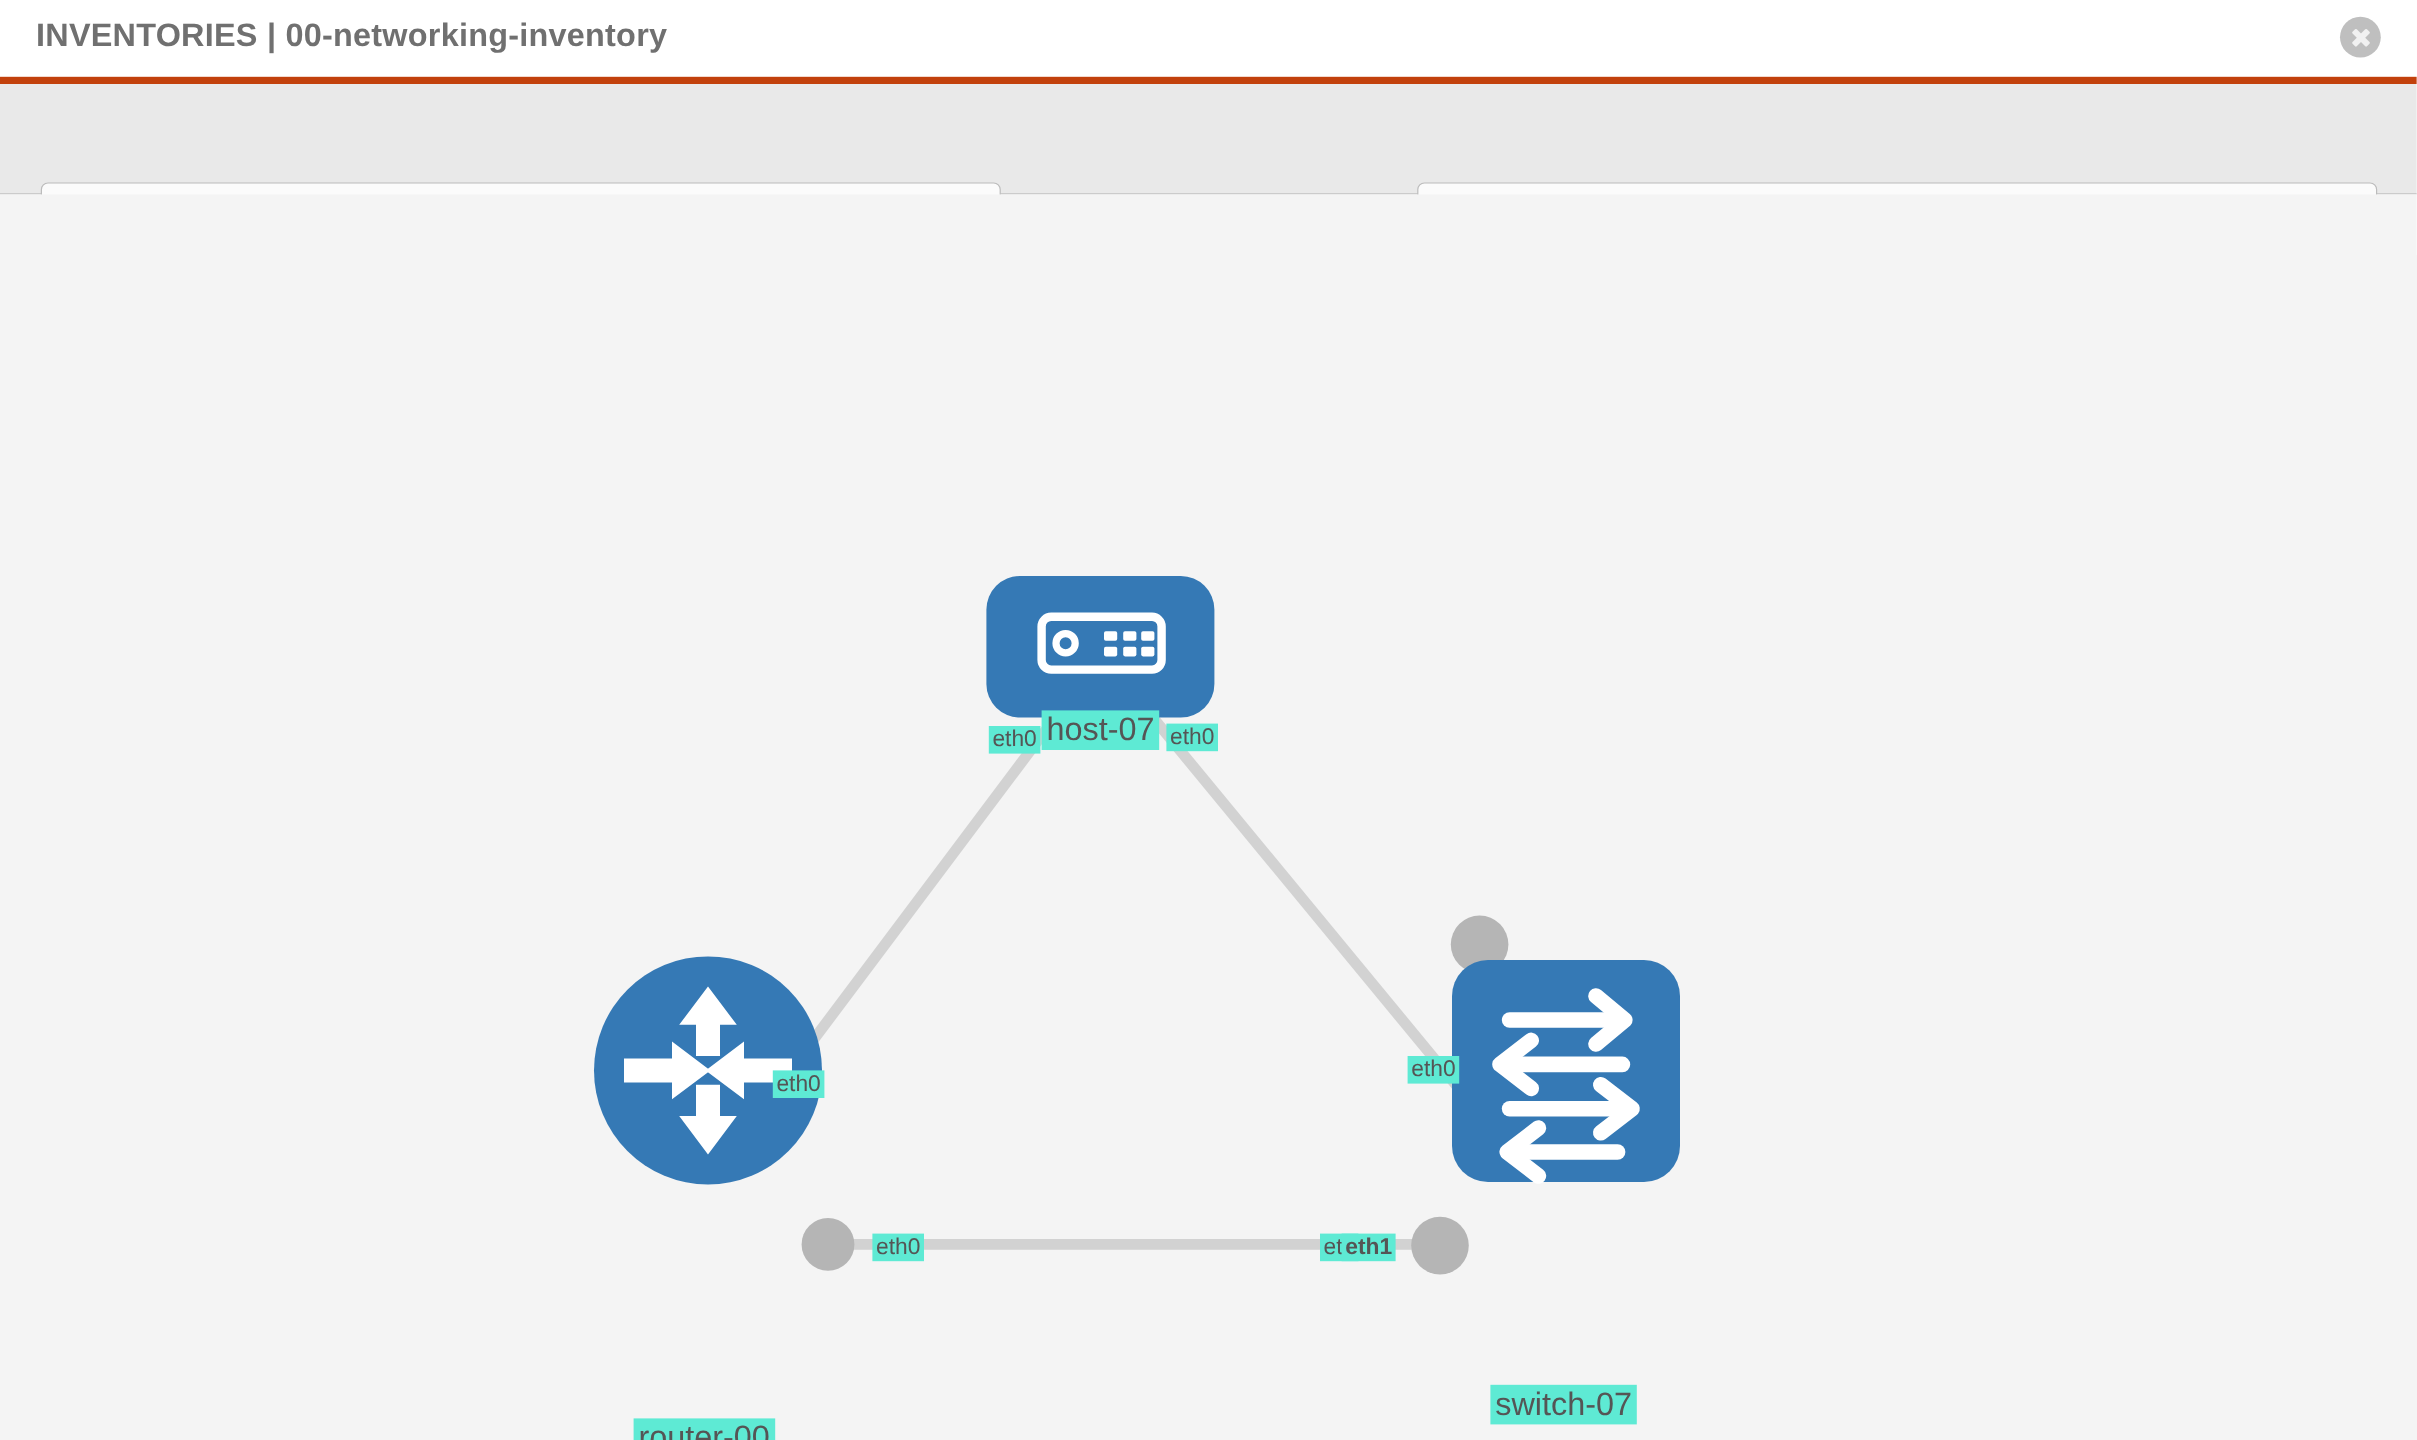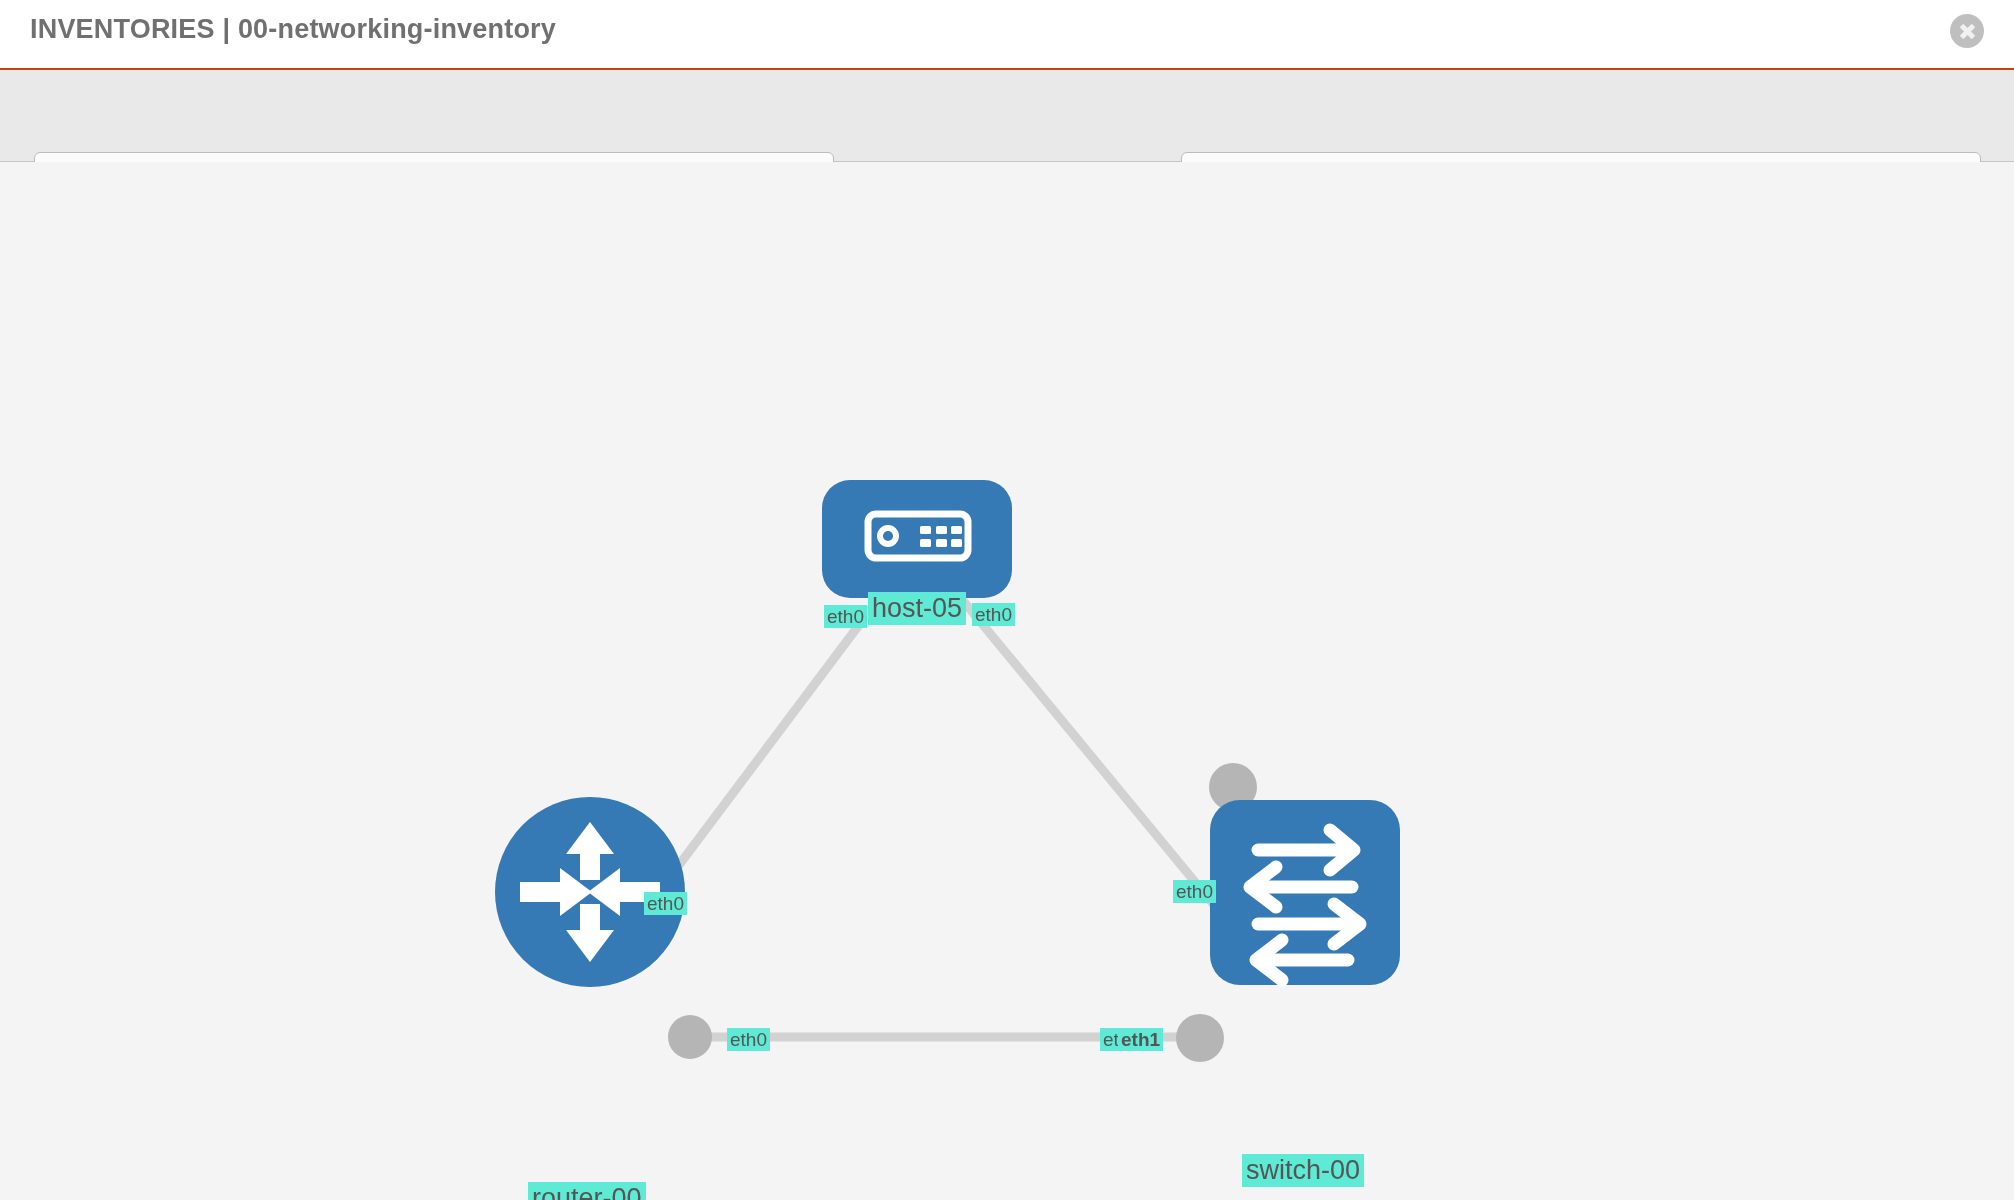--- a/index.html
+++ b/index.html
@@ -18,21 +18,21 @@
     height: 1200px;
     background: #ffffff;
   }
 
   
   .header {
     position: absolute;
     left: 0; top: 0;
     width: 2014px; height: 70px;
     background: #ffffff;
-    border-bottom: 2px solid #c2410c;
+    border-bottom: 6px solid #c2410c;
   }
   .header-title {
     position: absolute;
     left: 30px; top: 14px;
     font-size: 27px;
     font-weight: bold;
     color: #707070;
     letter-spacing: 0.2px;
     white-space: nowrap;
   }
@@ -246,20 +246,20 @@
     <div class="iface-label" style="left:644px; top:730px;">eth0</div>
 
     <div class="iface-label" style="left:1173px; top:718px;">eth0</div>
 
     <div class="iface-label" style="left:727px; top:866px;">eth0</div>
 
     <div class="iface-label" style="left:1100px; top:866px;">eth</div>
 
     <div class="iface-label" style="left:1118px; top:866px;font-weight:bold;">eth1</div>
 
-    <div class="node-label" style="left:868px; top:430px;">host-05</div>
+    <div class="node-label" style="left:868px; top:430px;">host-07</div>
 
     <div class="node-label" style="left:528px; top:1020px;">router-00</div>
 
-    <div class="node-label" style="left:1242px; top:992px;">switch-00</div>
+    <div class="node-label" style="left:1242px; top:992px;">switch-07</div>
 
   </div>
 </div>
 
 </body></html>

